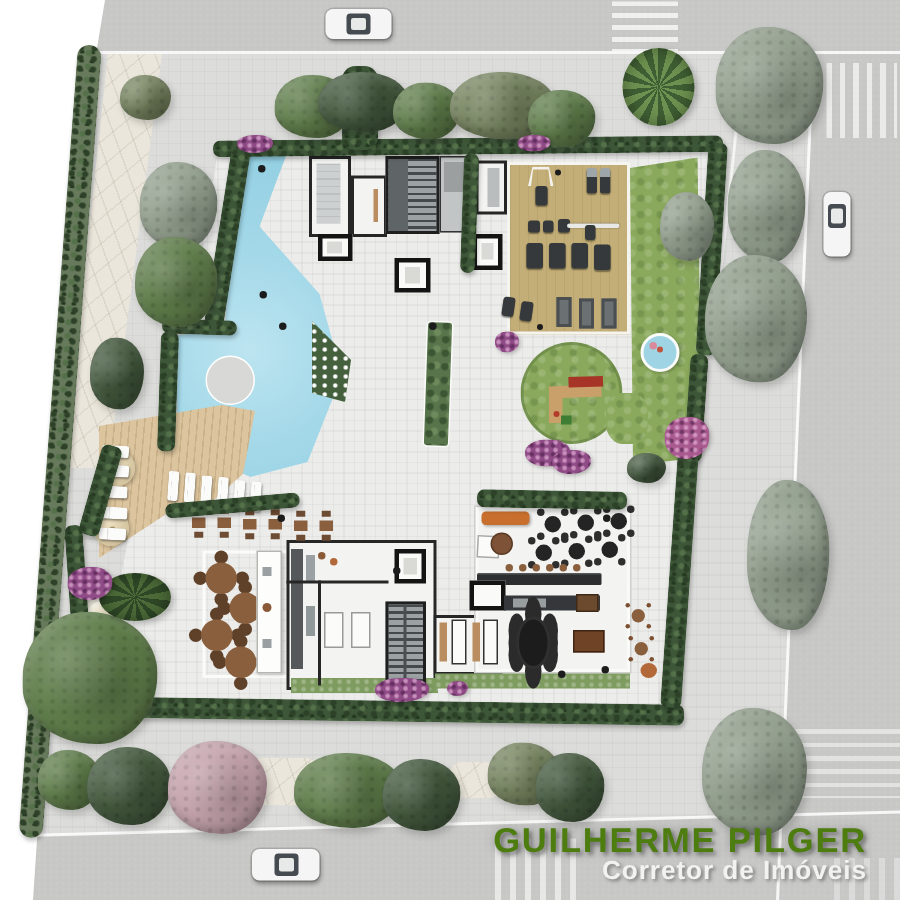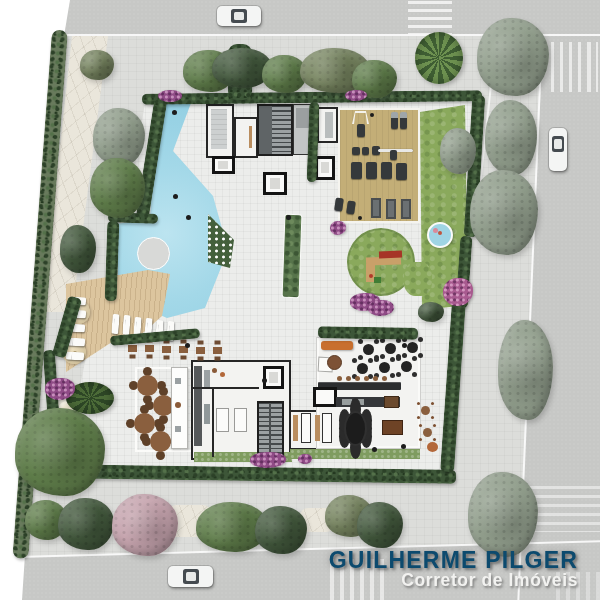--- a/index.html
+++ b/index.html
@@ -72,21 +72,21 @@
   .car{background:#f4f5f4;border-radius:5px;box-shadow:0 0 0 1px rgba(0,0,0,.15),1px 2px 3px rgba(0,0,0,.35);}
   .cab{position:absolute;background:#454b50;border-radius:2.5px;}
   .roof{position:absolute;background:#e8eae9;border-radius:1.5px;}
   .umbrella{border-radius:50%;background:radial-gradient(circle at 45% 40%,#ecdfc0,#c9b890);
     box-shadow:1px 1px 3px rgba(0,0,0,.25);}
   .umbrella i{display:block;position:absolute;left:44%;top:44%;width:4px;height:4px;border-radius:50%;background:#a89468;}
   .grass{background:#7f9c60;background-image:radial-gradient(circle at 40% 50%,rgba(255,255,255,.25) 1px,transparent 2px);background-size:6px 5px;}
   .whiteline{border:2px solid rgba(252,252,250,.95);box-sizing:border-box;}
   
   #wm{right:22px;bottom:10px;text-align:right;line-height:1.02;}
-  #wm .l1{font-size:23px;font-weight:bold;letter-spacing:1.2px;color:#0c4a6e;
+  #wm .l1{font-size:23px;font-weight:bold;letter-spacing:1.2px;color:#4d7c0f;
     text-shadow:2px 2px 3px rgba(75,75,75,.65),0 0 7px rgba(90,90,90,.45);}
   #wm .l2{font-size:17.5px;font-weight:600;letter-spacing:.6px;color:#f2f2f0;
     text-shadow:1.5px 1.5px 2.5px rgba(75,75,75,.6);}
 </style>
 </head>
 <body>
 
 <div id="stage">
 
   <div class="abs sidewalk" style="left:0;top:33px;width:600px;height:527px;z-index:1"></div>

